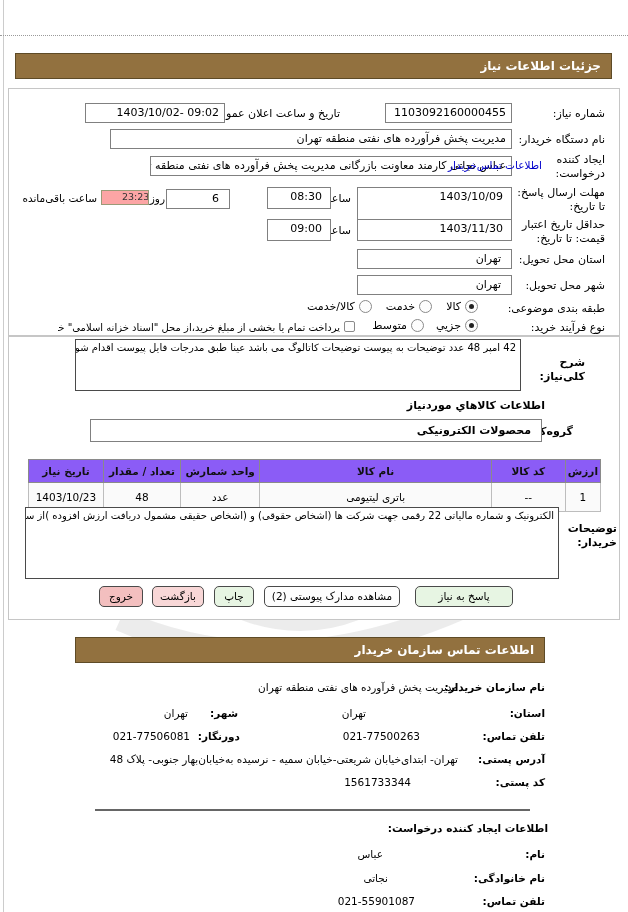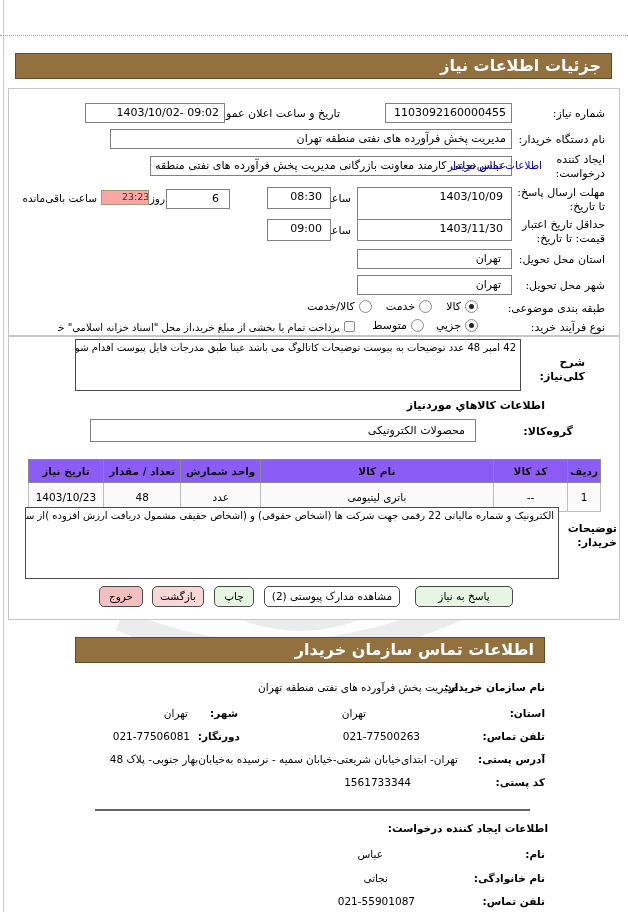--- a/index.html
+++ b/index.html
@@ -8,21 +8,21 @@
     background:#ffffff;
     font-family:"DejaVu Sans", sans-serif;
     font-size:11px;color:#000;
     direction:rtl;
   }
   .page-edge{position:absolute;left:3px;top:0;width:1px;height:912px;background:#cccccc;}
   .dotline{position:absolute;left:0;top:35px;width:628px;border-top:1px dotted #9a9a9a;}
   .bar{
     position:absolute;box-sizing:border-box;height:26px;line-height:24px;
     background:#92713F;border:1px solid #5e4b27;color:#ffffff;
-    font-weight:bold;font-size:16px;padding:0 10px;text-align:right;direction:rtl;
+    font-weight:bold;font-size:12px;padding:0 10px;text-align:right;direction:rtl;
   }
   .panel{position:absolute;background:#ffffff;border:1px solid #c6c6c6;}
   .rlbl{position:absolute;width:90px;text-align:right;direction:rtl;font-size:11px;line-height:1.25;}
   .lbl{position:absolute;direction:rtl;font-size:11px;white-space:nowrap;}
   .box{
     position:absolute;box-sizing:border-box;background:#ffffff;border:1px solid #808080;
     font-size:11px;direction:rtl;white-space:nowrap;overflow:hidden;
     padding:2px 5px;text-align:right;
   }
   .ltr{direction:ltr;unicode-bidi:embed;}
@@ -157,34 +157,34 @@
     </span>
   </div>
   <span class="cb" style="left:344px;top:321px;"></span>
   <div class="lbl f10" style="left:58px;top:322px;width:282px;text-align:right;overflow:hidden;">پرداخت تمام یا بخشی از مبلغ خرید،از محل "اسناد خزانه اسلامی" خواهد بود.</div>
 
   <div class="rlbl b" style="right:43px;top:356px;width:70px;">شرح کلی‌نیاز:</div>
   <div class="ta" style="left:75px;top:339px;width:446px;height:52px;">42 امپر  48 عدد توضیحات به پیوست توضیحات کاتالوگ می باشد عینا طبق مدرجات فایل پیوست اقدام شود</div>
 
   <div class="lbl b" style="right:83px;top:399px;">اطلاعات کالاهاي موردنیاز</div>
   <div class="lbl b" style="right:55px;top:425px;">گروه‌کالا:</div>
-  <div class="box" style="left:90px;top:419px;width:386px;height:23px;padding-right:10px;line-height:17px;">محصولات  الکترونیکی</div>
+  <div class="box" style="left:90px;top:419px;width:452px;height:23px;padding-right:10px;line-height:17px;font-weight:bold;">محصولات  الکترونیکی</div>
 
   <table class="goods">
     <colgroup>
       <col style="width:30px">
         <col style="width:75px">
         <col style="width:235px">
       <col style="width:80px">
         <col style="width:78px">
         <col style="width:75px">
     </colgroup>
     <tbody>
         <tr>
-      <th>ردیف</th>
+      <th>ارزش</th>
       <th>کد کالا</th>
       <th>نام کالا</th>
       <th>واحد شمارش</th>
       <th>تعداد / مقدار</th>
       <th>تاریخ نیاز</th>
     </tr>
     <tr>
       <td>1</td>
       <td>--</td>
       <td>باتری لیتیومی</td>

